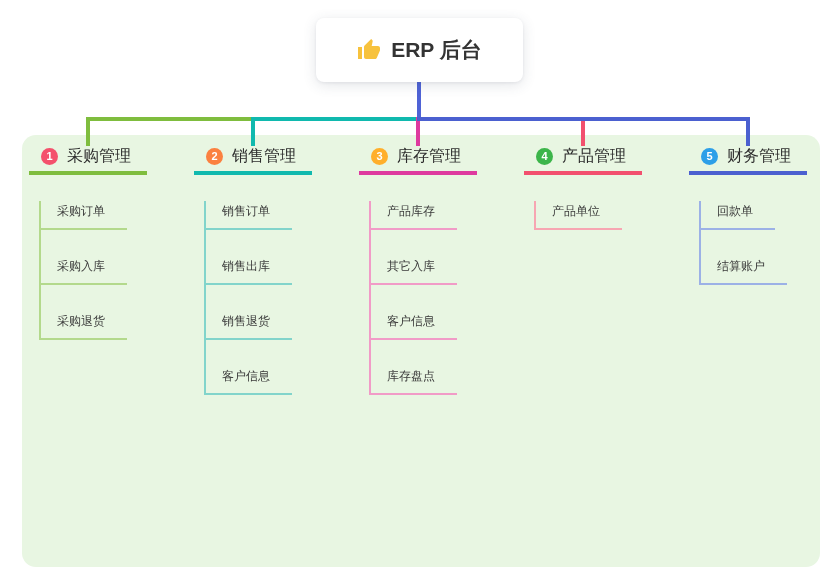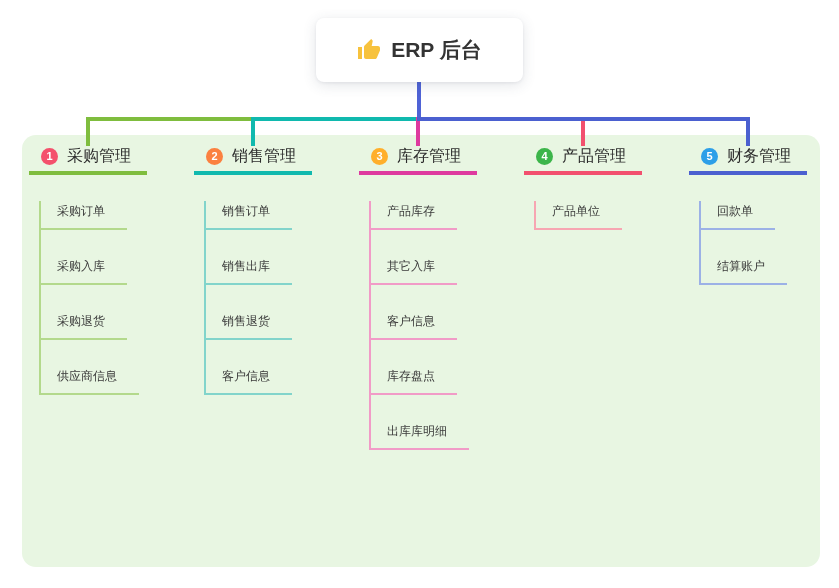--- a/index.html
+++ b/index.html
@@ -84,21 +84,20 @@
 <div id="branches">
     <div class="branch" style="left: 29px; --c: #7fbd3e; --lc: #b3d98c;">
       <div class="branch-title">
         <span class="badge" style="background: rgb(244, 81, 108);">1</span>
         <span>采购管理</span>
       </div>
       <div class="children">
         <div class="child"><span class="child-label">采购订单</span></div>
         <div class="child"><span class="child-label">采购入库</span></div>
         <div class="child"><span class="child-label">采购退货</span></div>
-        <div class="child"><span class="child-label">供应商信息</span></div>
       </div>
     </div>
     <div class="branch" style="left: 194px; --c: #10b9ae; --lc: #82d4cb;">
       <div class="branch-title">
         <span class="badge" style="background: rgb(251, 129, 64);">2</span>
         <span>销售管理</span>
       </div>
       <div class="children">
         <div class="child"><span class="child-label">销售订单</span></div>
         <div class="child"><span class="child-label">销售出库</span></div>
@@ -109,21 +108,20 @@
     <div class="branch" style="left: 359px; --c: #de3a9f; --lc: #f19bc7;">
       <div class="branch-title">
         <span class="badge" style="background: rgb(255, 175, 43);">3</span>
         <span>库存管理</span>
       </div>
       <div class="children">
         <div class="child"><span class="child-label">产品库存</span></div>
         <div class="child"><span class="child-label">其它入库</span></div>
         <div class="child"><span class="child-label">客户信息</span></div>
         <div class="child"><span class="child-label">库存盘点</span></div>
-        <div class="child"><span class="child-label">出库库明细</span></div>
       </div>
     </div>
     <div class="branch" style="left: 524px; --c: #f2506e; --lc: #f7a6b2;">
       <div class="branch-title">
         <span class="badge" style="background: rgb(60, 181, 74);">4</span>
         <span>产品管理</span>
       </div>
       <div class="children">
         <div class="child"><span class="child-label">产品单位</span></div>
       </div>

